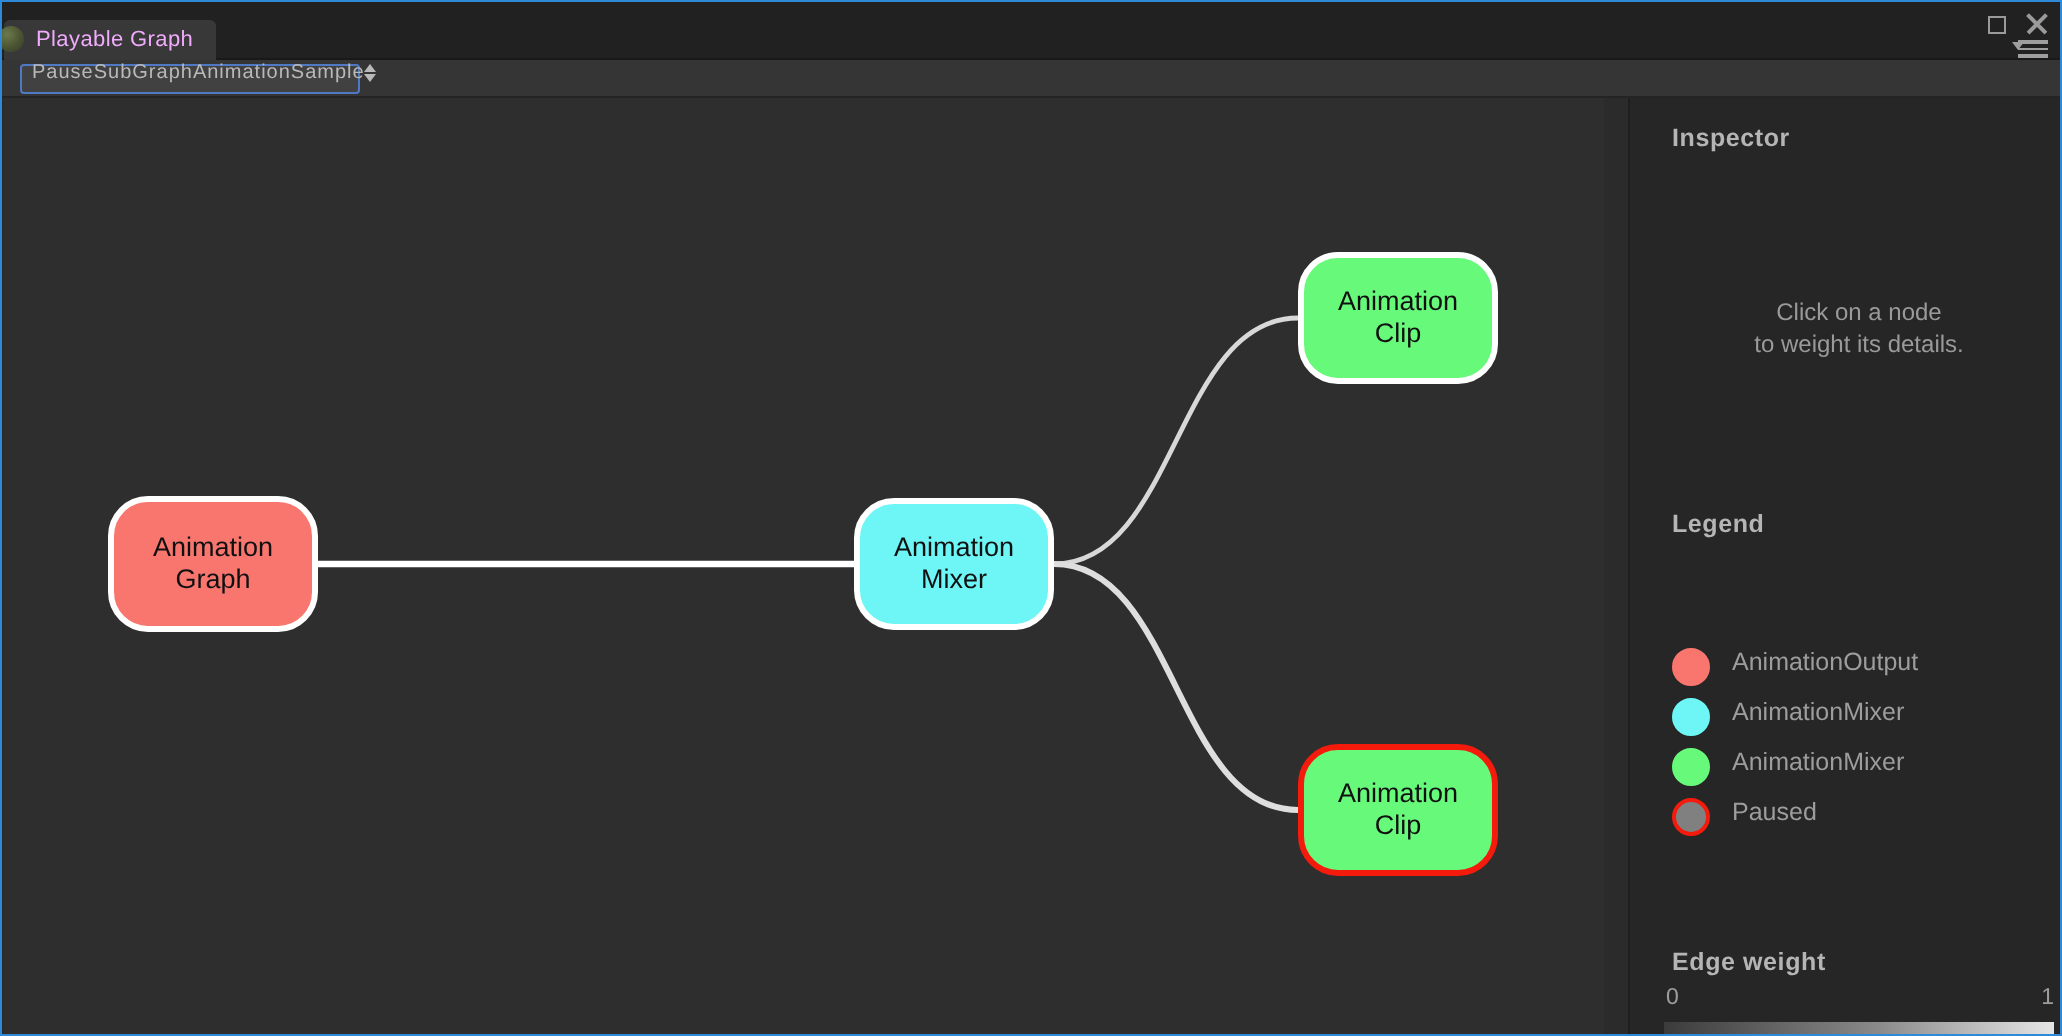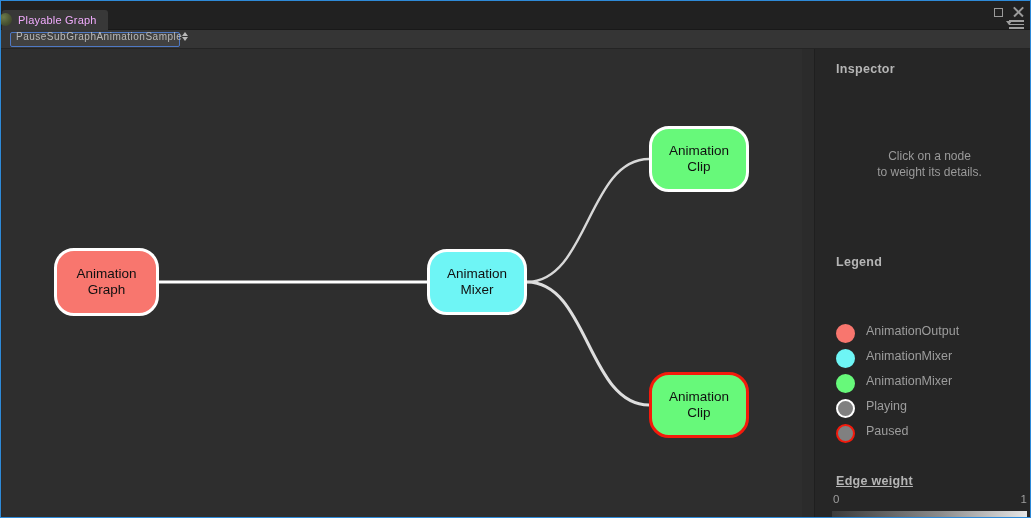--- a/index.html
+++ b/index.html
@@ -215,21 +215,21 @@
     box-sizing: border-box;
     flex: none;
   }
   .legend-label {
     margin-left: 11px;
     font-size: 12.5px;
     color: #9d9d9d;
   }
   .edge-weight-head {
     position: absolute;
-    left: 21px; top: 425px; text-decoration: underline;
+    left: 21px; top: 425px;
   }
   .scale-min, .scale-max {
     position: absolute;
     top: 444px;
     font-size: 11.5px;
     color: #9d9d9d;
   }
   .scale-min { left: 18px; }
   .scale-max { right: 16px; }
   .gradient-bar {
@@ -321,24 +321,20 @@
         </div>
         <div class="legend-row">
           <span class="swatch" style="background: rgb(110, 245, 245); border: 2.5px solid rgb(110, 245, 245);"></span>
           <span class="legend-label">AnimationMixer</span>
         </div>
         <div class="legend-row">
           <span class="swatch" style="background: rgb(103, 249, 122); border: 2.5px solid rgb(103, 249, 122);"></span>
           <span class="legend-label">AnimationMixer</span>
         </div>
         <div class="legend-row">
-          <span class="swatch" style="background: rgb(128, 128, 128); border: 2.5px solid rgb(255, 255, 255);"></span>
-          <span class="legend-label">Playing</span>
-        </div>
-        <div class="legend-row">
           <span class="swatch" style="background: rgb(128, 128, 128); border: 2.5px solid rgb(244, 26, 12);"></span>
           <span class="legend-label">Paused</span>
         </div>
       </div>
 
     <div class="panel-title edge-weight-head">Edge weight</div>
     <div class="scale-min">0</div>
     <div class="scale-max">1</div>
     <div class="gradient-bar" id="gradient-bar" style="background: linear-gradient(to right, rgb(59, 59, 59) 0%, rgb(138, 138, 138) 55%, rgb(230, 230, 230) 100%);"></div>
 

